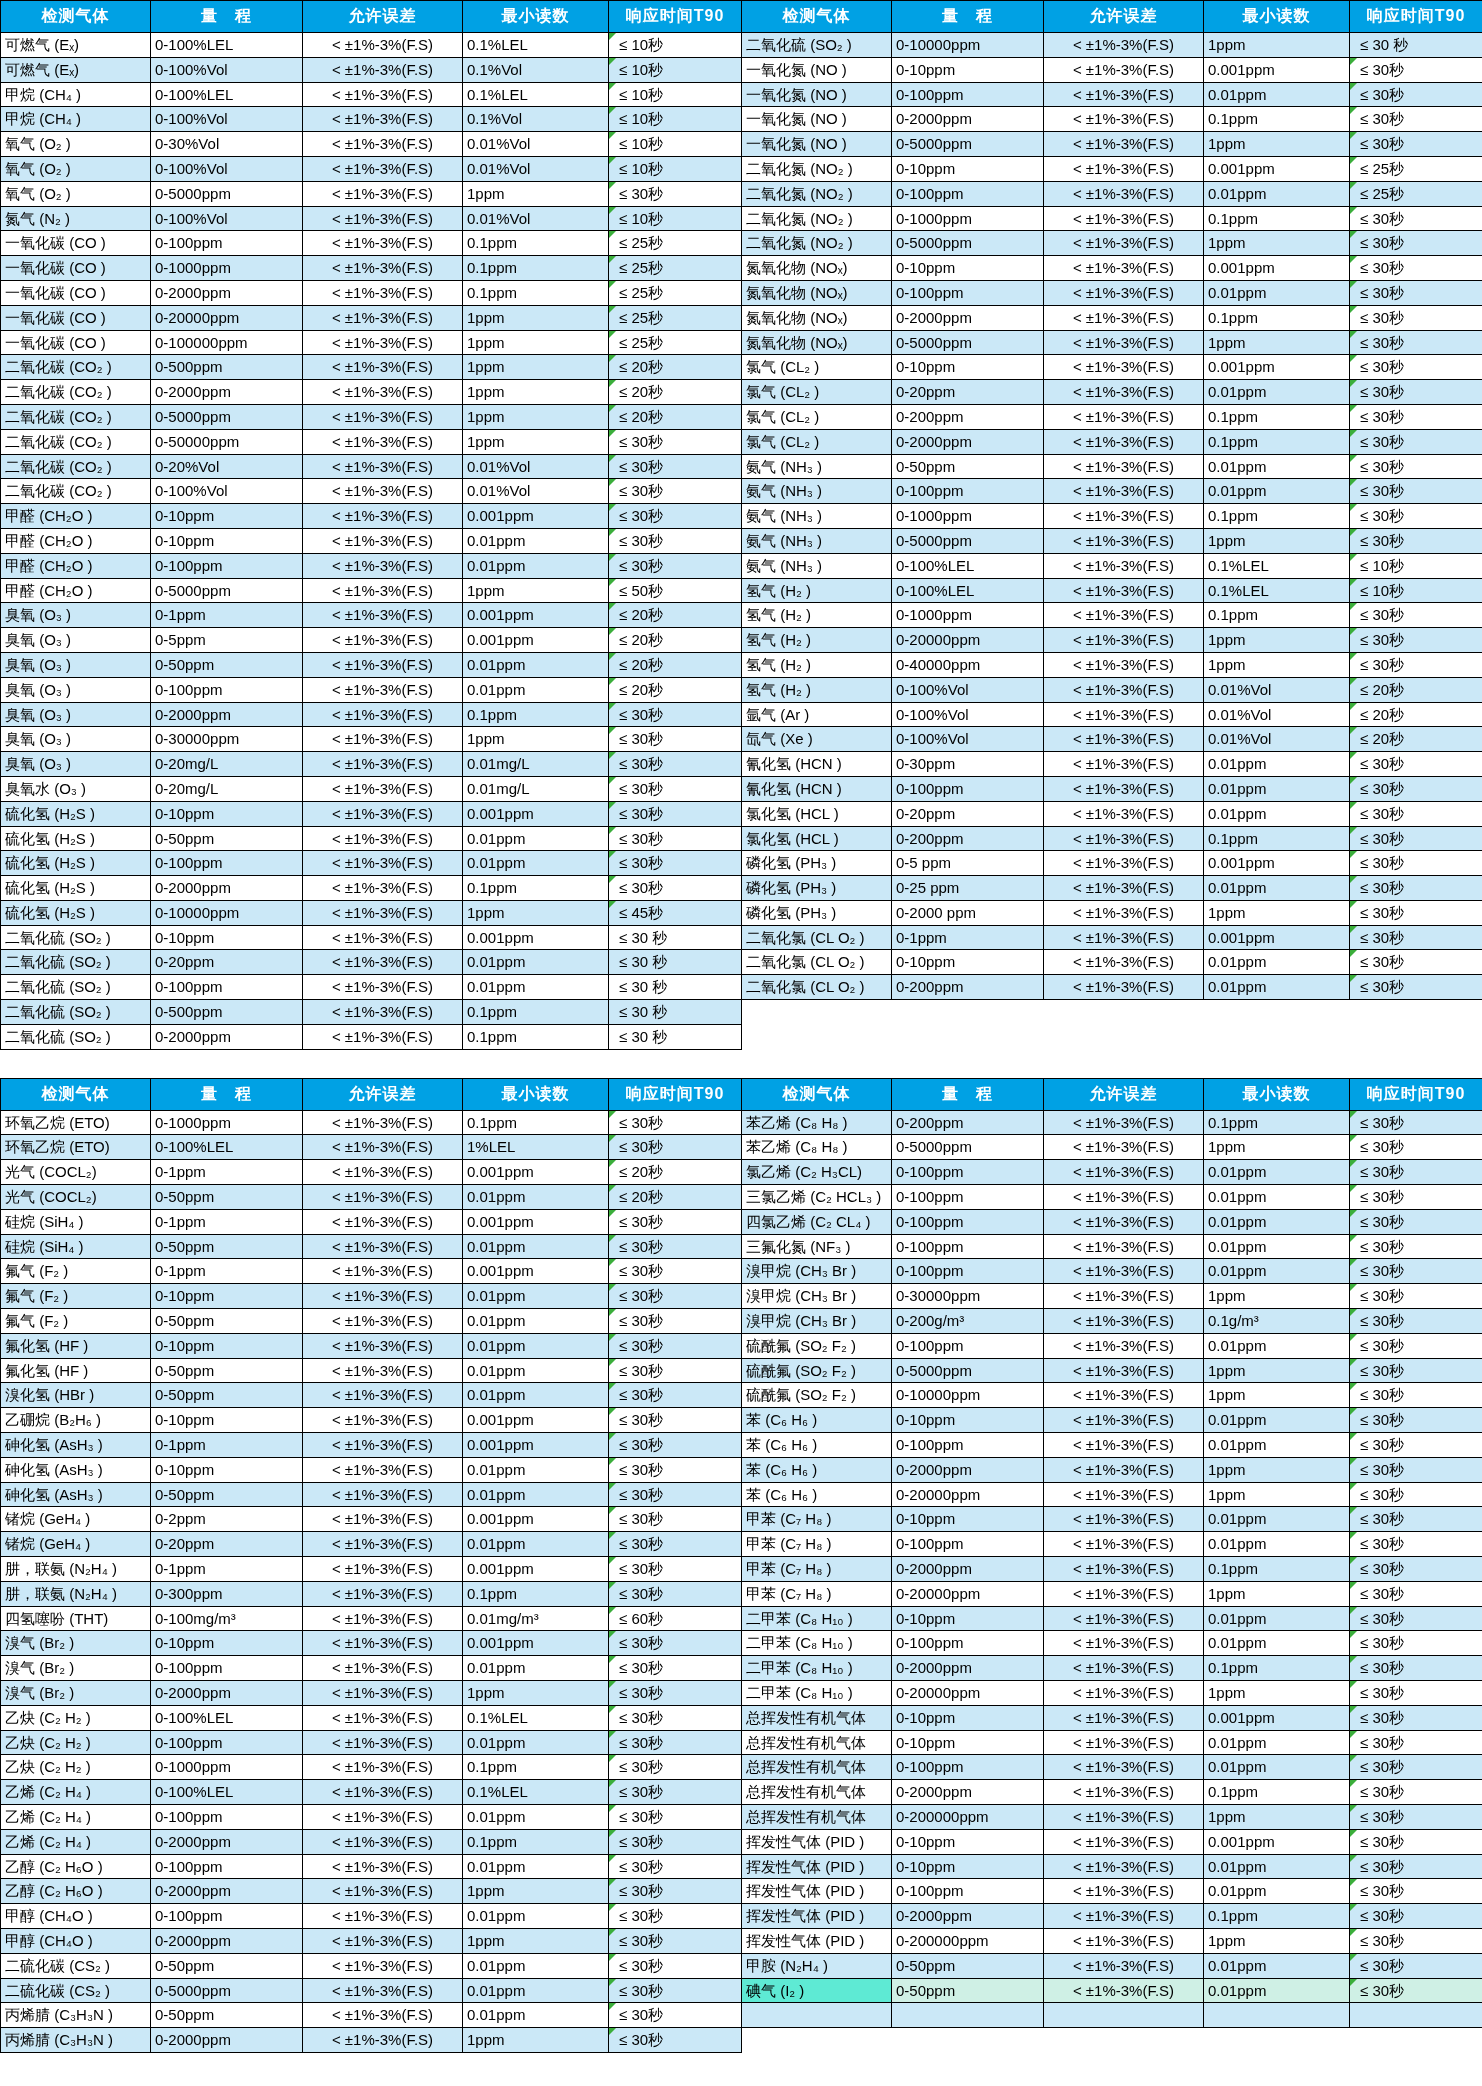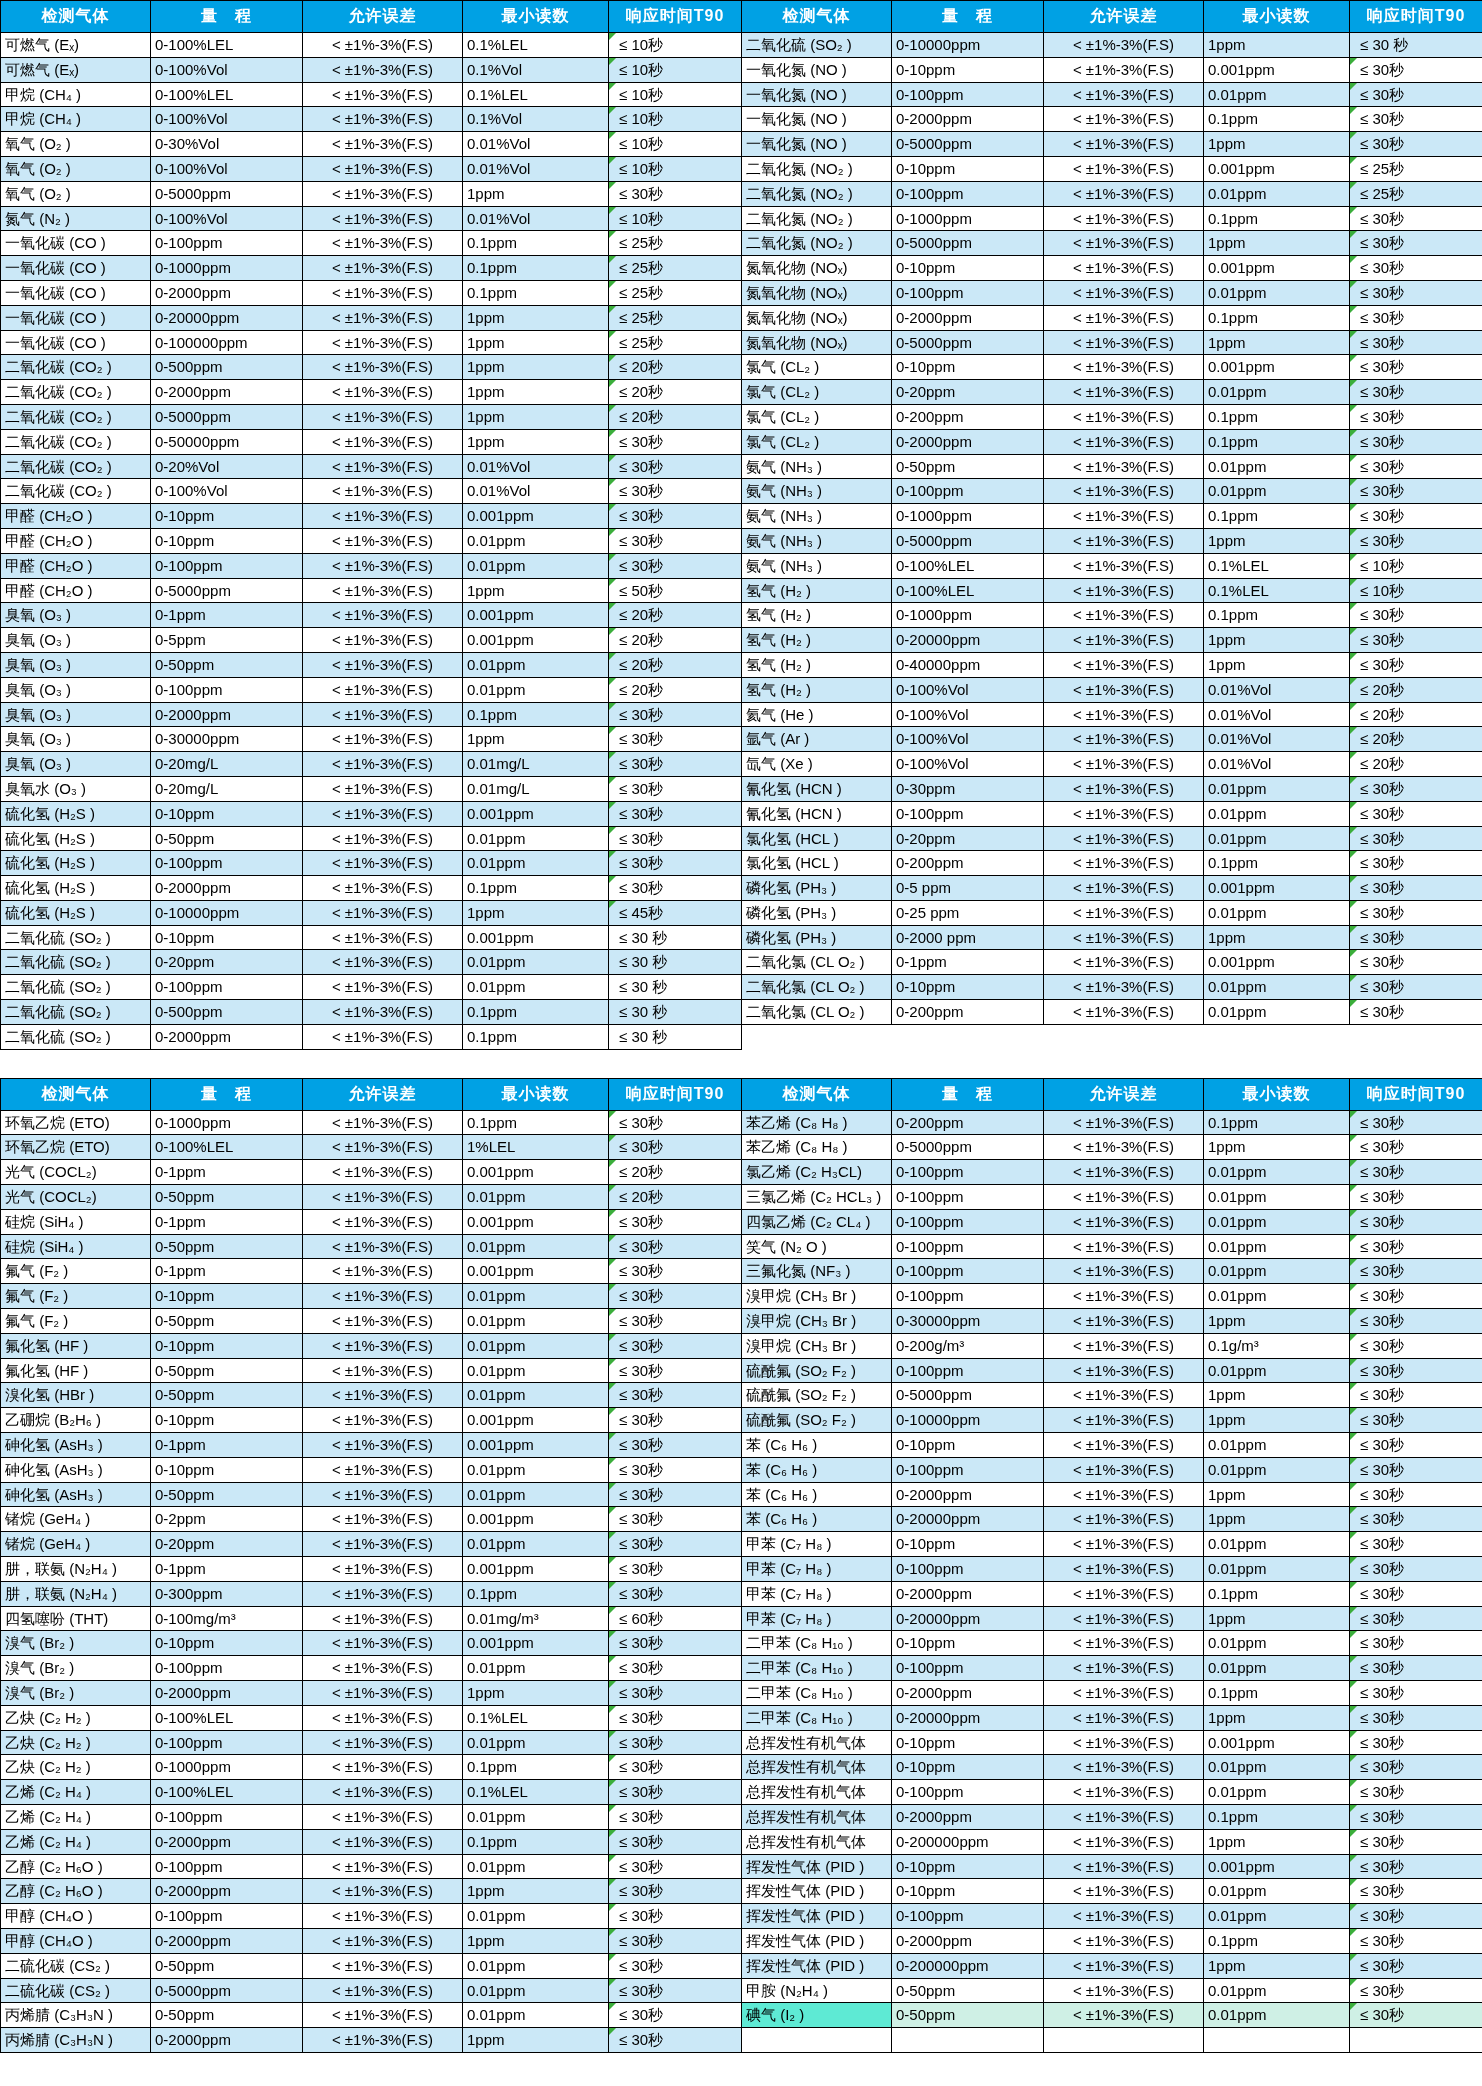--- a/index.html
+++ b/index.html
@@ -551,27 +551,20 @@
               <td class="c-t90">≤ 30秒<span class="tri"></span></td>
             </tr>
             <tr>
               <td class="c-gas">氢气 (H₂ )</td>
               <td class="c-range">0-100%Vol</td>
               <td class="c-err">&lt; ±1%-3%(F.S)</td>
               <td class="c-min">0.01%Vol</td>
               <td class="c-t90">≤ 20秒<span class="tri"></span></td>
             </tr>
             <tr>
-              <td class="c-gas">氦气 (He )</td>
-              <td class="c-range">0-100%Vol</td>
-              <td class="c-err">&lt; ±1%-3%(F.S)</td>
-              <td class="c-min">0.01%Vol</td>
-              <td class="c-t90">≤ 20秒<span class="tri"></span></td>
-            </tr>
-            <tr>
               <td class="c-gas">氩气 (Ar )</td>
               <td class="c-range">0-100%Vol</td>
               <td class="c-err">&lt; ±1%-3%(F.S)</td>
               <td class="c-min">0.01%Vol</td>
               <td class="c-t90">≤ 20秒<span class="tri"></span></td>
             </tr>
             <tr>
               <td class="c-gas">氙气 (Xe )</td>
               <td class="c-range">0-100%Vol</td>
               <td class="c-err">&lt; ±1%-3%(F.S)</td>
@@ -990,27 +983,20 @@
               <td class="c-t90">≤ 30秒<span class="tri"></span></td>
             </tr>
             <tr>
               <td class="c-gas">四氯乙烯 (C₂ CL₄ )</td>
               <td class="c-range">0-100ppm</td>
               <td class="c-err">&lt; ±1%-3%(F.S)</td>
               <td class="c-min">0.01ppm</td>
               <td class="c-t90">≤ 30秒<span class="tri"></span></td>
             </tr>
             <tr>
-              <td class="c-gas">笑气 (N₂ O )</td>
-              <td class="c-range">0-100ppm</td>
-              <td class="c-err">&lt; ±1%-3%(F.S)</td>
-              <td class="c-min">0.01ppm</td>
-              <td class="c-t90">≤ 30秒<span class="tri"></span></td>
-            </tr>
-            <tr>
               <td class="c-gas">三氟化氮 (NF₃ )</td>
               <td class="c-range">0-100ppm</td>
               <td class="c-err">&lt; ±1%-3%(F.S)</td>
               <td class="c-min">0.01ppm</td>
               <td class="c-t90">≤ 30秒<span class="tri"></span></td>
             </tr>
             <tr>
               <td class="c-gas">溴甲烷 (CH₃ Br )</td>
               <td class="c-range">0-100ppm</td>
               <td class="c-err">&lt; ±1%-3%(F.S)</td>

